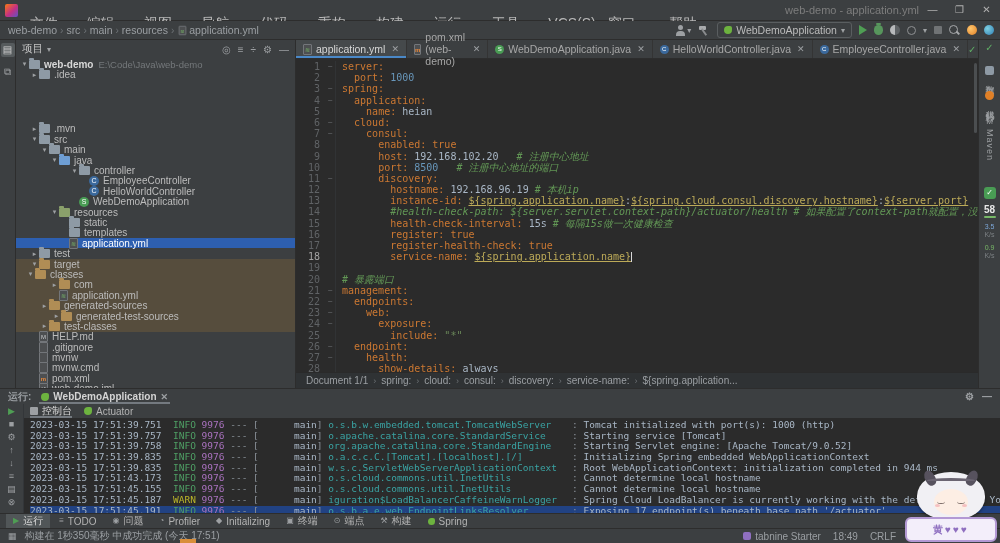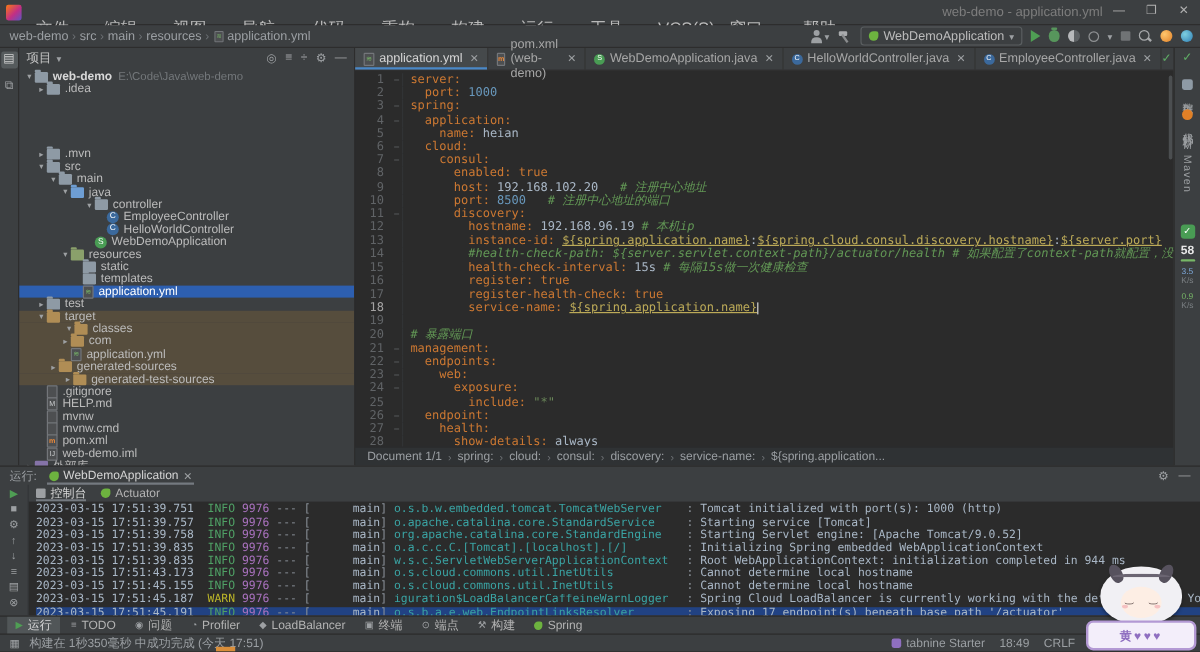--- a/index.html
+++ b/index.html
@@ -110,21 +110,21 @@
   .monitor { margin-top:26px; display:flex; flex-direction:column; align-items:center; gap:1px; }
   .mon-check { width:12px; height:12px; border-radius:3px; background:#499C54; color:#fff; font-size:8px; line-height:12px; text-align:center; }
   .mon-val { color:#e8e8e8; font-weight:bold; font-size:10px; margin-top:4px; }
   .mon-bar { width:12px; height:2px; background:#77b767; border-radius:1px; }
   .mon-net { font-size:7px; line-height:8px; text-align:center; margin-top:4px; }
   .mon-net .dn { color:#7ca7d8; } .mon-net .up { color:#77b767; }
   .mon-unit { color:#7c8084; }
 
   
   .run-panel { flex:none; height:125px; display:flex; flex-direction:column; background:#3c3f41; border-top:1px solid #2d2d2d; }
-  .run-header { height:15px; display:flex; align-items:center; padding:0 8px; gap:8px; flex:none; }
+  .run-header { height:15px; display:flex; align-items:center; padding:0 8px; gap:8px; flex:none;font-weight:bold; }
   .run-label { font-size:10px; color:#9b9fa3; }
   .run-tab { display:flex; align-items:center; gap:4px; font-size:10px; color:#d4d4d4; height:15px; box-shadow:inset 0 -2px 0 #747a80; padding:0 2px; }
   .run-tab .x { color:#9da0a3; font-size:9px; }
   .run-head-icons { margin-left:auto; display:flex; gap:8px; color:#9da0a3; font-size:10px; }
   .run-body { flex:1; display:flex; min-height:0; }
   .run-toolbar { width:24px; flex:none; display:flex; flex-direction:column; align-items:center; gap:2px; padding-top:2px; border-right:1px solid #333639; }
   .rt-icon { width:14px; height:11px; text-align:center; line-height:11px; font-size:9px; color:#9da0a3; }
   .rt-icon.green { color:#4f9e54; }
   .run-right { flex:1; display:flex; flex-direction:column; min-width:0; }
   .console-tabs { height:14px; display:flex; align-items:center; gap:12px; padding-left:6px; flex:none; font-size:10px; color:#b3b3b3; }
@@ -329,21 +329,21 @@
           <div class="tree-row" style="padding-left: 14px;">
             <span class="t-chev">▸</span>
             <span class="t-ico i-folder" style="margin-right: 4px;"></span>
             <span class="t-label">test</span>
           </div>
           <div class="tree-row exc" style="padding-left: 14px;">
             <span class="t-chev">▾</span>
             <span class="t-ico i-folder exc" style="margin-right: 4px;"></span>
             <span class="t-label">target</span>
           </div>
-          <div class="tree-row exc" style="padding-left: 37px;">
+          <div class="tree-row exc" style="padding-left: 10px;">
             <span class="t-chev">▾</span>
             <span class="t-ico i-folder exc" style="margin-right: 4px;"></span>
             <span class="t-label">classes</span>
           </div>
           <div class="tree-row exc" style="padding-left: 34px;">
             <span class="t-chev">▸</span>
             <span class="t-ico i-folder exc" style="margin-right: 4px;"></span>
             <span class="t-label">com</span>
           </div>
           <div class="tree-row exc" style="padding-left: 34px;">
@@ -354,29 +354,34 @@
           <div class="tree-row exc" style="padding-left: 24px;">
             <span class="t-chev">▸</span>
             <span class="t-ico i-folder exc" style="margin-right: 4px;"></span>
             <span class="t-label">generated-sources</span>
           </div>
           <div class="tree-row exc" style="padding-left: 36px;">
             <span class="t-chev">▸</span>
             <span class="t-ico i-folder exc" style="margin-right: 4px;"></span>
             <span class="t-label">generated-test-sources</span>
           </div>
+          <div class="tree-row exc" style="padding-left: 24px;">
+            <span class="t-chev">▸</span>
+            <span class="t-ico i-folder exc" style="margin-right: 4px;"></span>
+            <span class="t-label">test-classes</span>
+          </div>
+          <div class="tree-row" style="padding-left: 14px;">
+            <span class="t-chev"></span>
+            <span class="i-doc" style="margin-right: 4px;">M</span>
+            <span class="t-label">HELP.md</span>
+          </div>
           <div class="tree-row" style="padding-left: 14px;">
             <span class="t-chev"></span>
             <span class="i-doc" style="margin-right: 4px;"></span>
             <span class="t-label">.gitignore</span>
-          </div>
-          <div class="tree-row" style="padding-left: 14px;">
-            <span class="t-chev"></span>
-            <span class="i-doc" style="margin-right: 4px;">M</span>
-            <span class="t-label">HELP.md</span>
           </div>
           <div class="tree-row" style="padding-left: 14px;">
             <span class="t-chev"></span>
             <span class="i-doc" style="margin-right: 4px;"></span>
             <span class="t-label">mvnw</span>
           </div>
           <div class="tree-row" style="padding-left: 14px;">
             <span class="t-chev"></span>
             <span class="i-doc" style="margin-right: 4px;"></span>
             <span class="t-label">mvnw.cmd</span>
@@ -573,21 +578,21 @@
       <span class="bb-item">
         <span class="bb-ico">◉</span>
         <span>问题</span>
       </span>
       <span class="bb-item">
         <span class="bb-ico">◔</span>
         <span>Profiler</span>
       </span>
       <span class="bb-item">
         <span class="bb-ico">◆</span>
-        <span>LoadBalancer</span>
+        <span>Initializing</span>
       </span>
       <span class="bb-item">
         <span class="bb-ico">▣</span>
         <span>终端</span>
       </span>
       <span class="bb-item">
         <span class="bb-ico">⊙</span>
         <span>端点</span>
       </span>
       <span class="bb-item">

